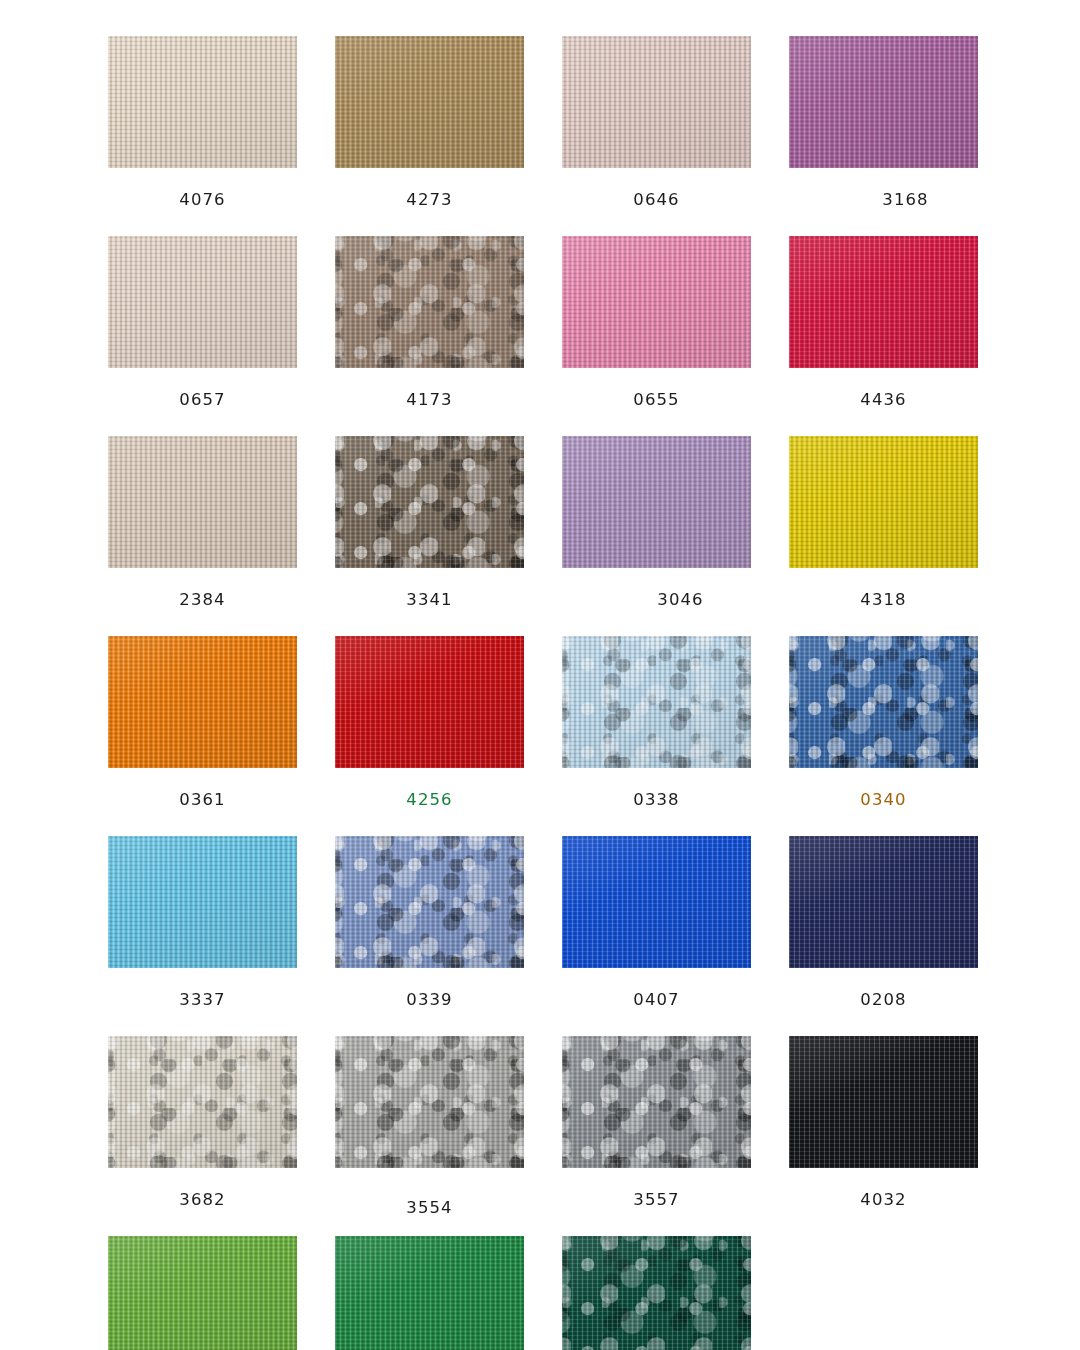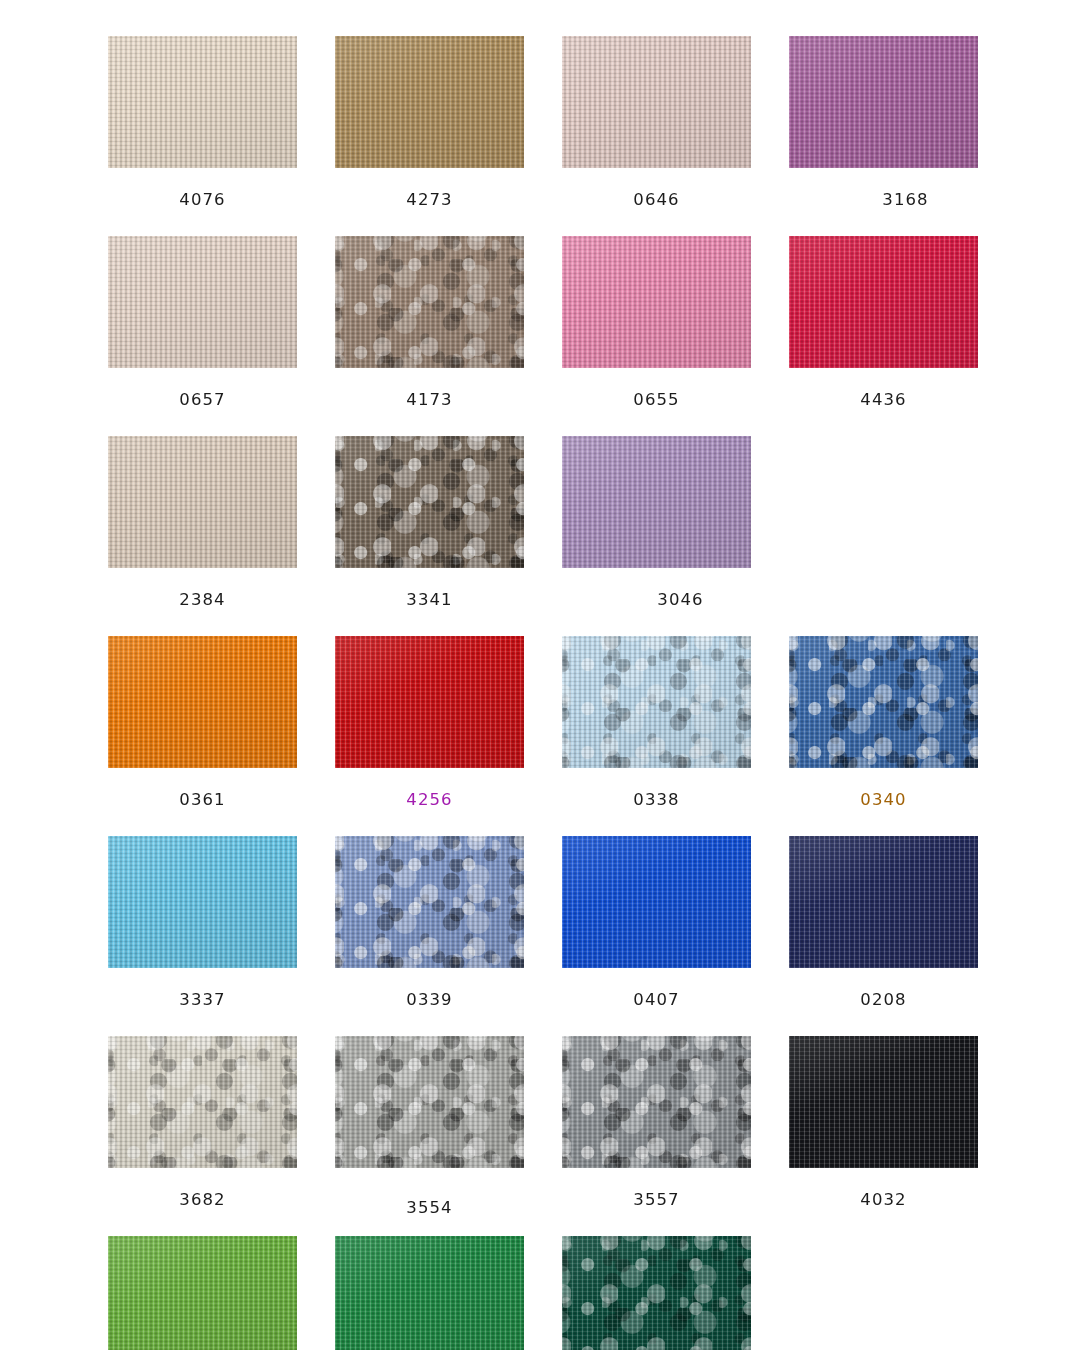--- a/index.html
+++ b/index.html
@@ -221,39 +221,48 @@
       </div>
       <div class="swatch-cell">
         <div class="swatch-chip tex-weave" style="background-color: rgb(172, 146, 193);">
           <span class="heather"></span>
           <span class="rib"></span>
           <span class="weft"></span>
           <span class="shade"></span>
         </div>
         <div class="swatch-label" style="color: rgb(28, 28, 28); margin-left: 48px;">3046</div>
       </div>
+      <div class="swatch-cell">
+        <div class="swatch-chip tex-rib" style="background-color: rgb(227, 204, 6);">
+          <span class="heather"></span>
+          <span class="rib"></span>
+          <span class="weft"></span>
+          <span class="shade"></span>
+        </div>
+        <div class="swatch-label" style="color: rgb(28, 28, 28);">4318</div>
+      </div>
     </div>
     <div class="swatch-row">
       <div class="swatch-cell">
         <div class="swatch-chip tex-weave" style="background-color: rgb(240, 125, 10);">
           <span class="heather"></span>
           <span class="rib"></span>
           <span class="weft"></span>
           <span class="shade"></span>
         </div>
         <div class="swatch-label" style="color: rgb(28, 28, 28);">0361</div>
       </div>
       <div class="swatch-cell">
         <div class="swatch-chip tex-rib" style="background-color: rgb(204, 15, 20);">
           <span class="heather"></span>
           <span class="rib"></span>
           <span class="weft"></span>
           <span class="shade"></span>
         </div>
-        <div class="swatch-label" style="color: #a21caf;">4256</div>
+        <div class="swatch-label" style="color: #15803d;">4256</div>
       </div>
       <div class="swatch-cell">
         <div class="swatch-chip tex-heather" style="background-color: rgb(188, 217, 236);">
           <span class="heather"></span>
           <span class="rib"></span>
           <span class="weft"></span>
           <span class="shade"></span>
         </div>
         <div class="swatch-label" style="color: rgb(28, 28, 28);">0338</div>
       </div>

